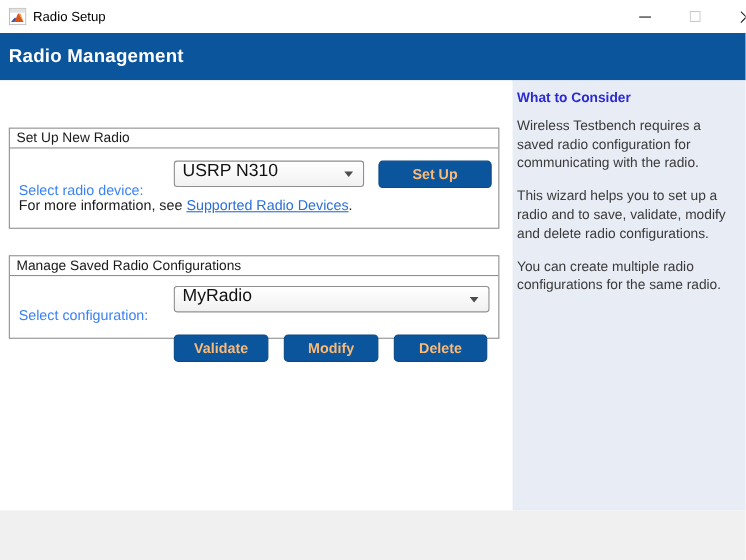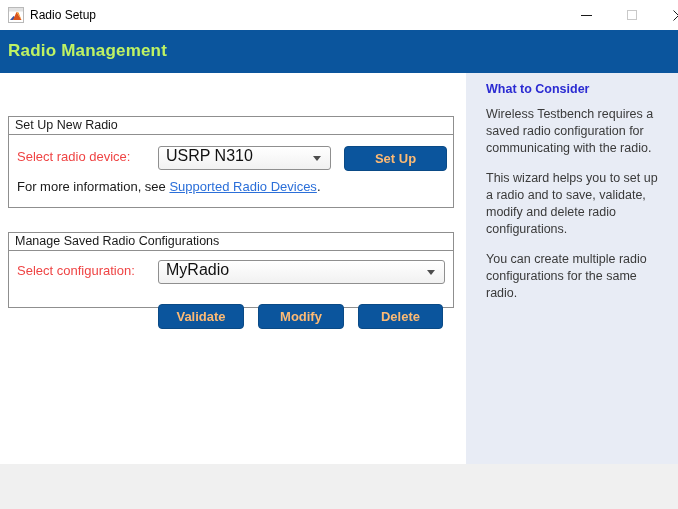--- a/index.html
+++ b/index.html
@@ -18,31 +18,31 @@
     font-family:"Liberation Sans",sans-serif;overflow:hidden;
   }
   
   .titlebar{position:absolute;left:0;top:0;width:100%;height:30px;background:#fff;padding-left:23px;}
   .app-icon{position:absolute;left:8px;top:7px;width:16px;height:16px;}
   .title-text{position:absolute;left:30px;top:0;line-height:30px;font-size:12px;color:#000;}
   .win-controls{position:absolute;right:0;top:0;height:30px;display:flex;}
   .win-btn{width:46px;height:30px;display:flex;align-items:center;justify-content:center;cursor:pointer;}
   
   .header{position:absolute;left:0;top:30px;width:100%;height:43px;background:var(--header-bg);}
-  .header-title{position:absolute;left:8px;top:11px;color:#bef264;font-size:17px;font-weight:bold;letter-spacing:.2px;}
+  .header-title{position:absolute;left:8px;top:11px;color:#ffffff;font-size:17px;font-weight:bold;letter-spacing:.2px;}
   
   .main{position:absolute;left:0;top:73px;width:466px;height:391px;background:#fff;}
-  .sidebar{position:absolute;left:466px;top:73px;width:212px;height:391px;background:var(--sidebar-bg);box-sizing:border-box;padding:9px 10px 0 20px;}
+  .sidebar{position:absolute;left:466px;top:73px;width:212px;height:391px;background:var(--sidebar-bg);box-sizing:border-box;padding:9px 10px 0 4px;}
   .footer{position:absolute;left:0;top:464px;width:100%;height:45px;background:var(--footer-bg);}
   
   .group{position:absolute;border:1px solid var(--border-gray);background:#fff;box-sizing:border-box;}
   .group-setup{left:8px;top:116px;width:446px;height:92px;}
   .group-manage{left:8px;top:232px;width:446px;height:76px;}
   .group-title{height:17px;line-height:16px;border-bottom:1px solid var(--border-gray);padding-left:6px;font-size:12.5px;color:#1a1a1a;}
-  .field-label{position:absolute;font-size:13px;color:#ef4444;}
+  .field-label{position:absolute;font-size:13px;color:#3b82f6;margin-top:16px;}
   .group-setup .field-label{left:8px;top:32px;}
   .group-manage .field-label{left:8px;top:30px;}
   
   .combo{position:absolute;box-sizing:border-box;height:24px;border:1px solid var(--border-gray);border-radius:3px;
     background:linear-gradient(#ffffff,#f1f1f1);font-size:16px;color:#111;
     display:flex;align-items:flex-start;padding:0 24px 0 7px;cursor:pointer;}
   .combo-device{left:149px;top:29px;width:173px;}
   .combo-config{left:149px;top:27px;width:287px;}
   .combo-arrow{position:absolute;right:9px;top:50%;margin-top:-2px;width:0;height:0;
     border-left:4px solid transparent;border-right:4px solid transparent;border-top:5px solid #4d4d4d;}

